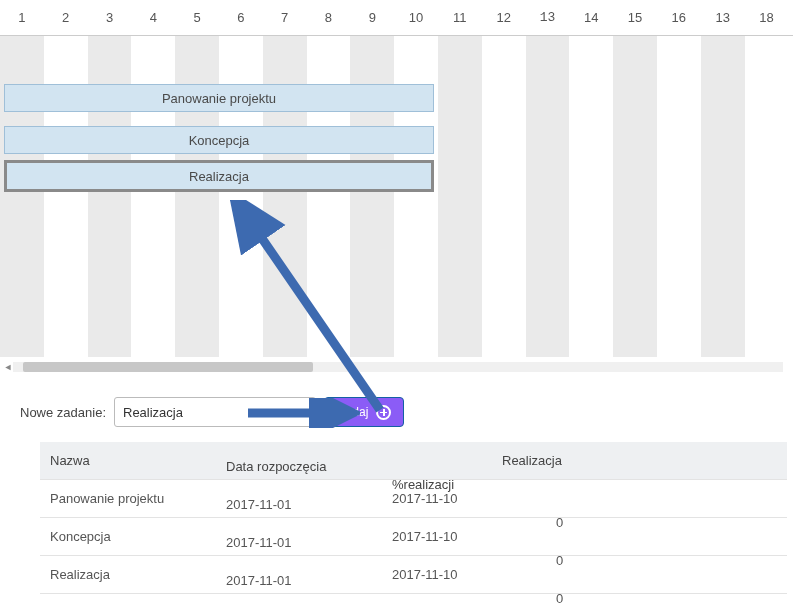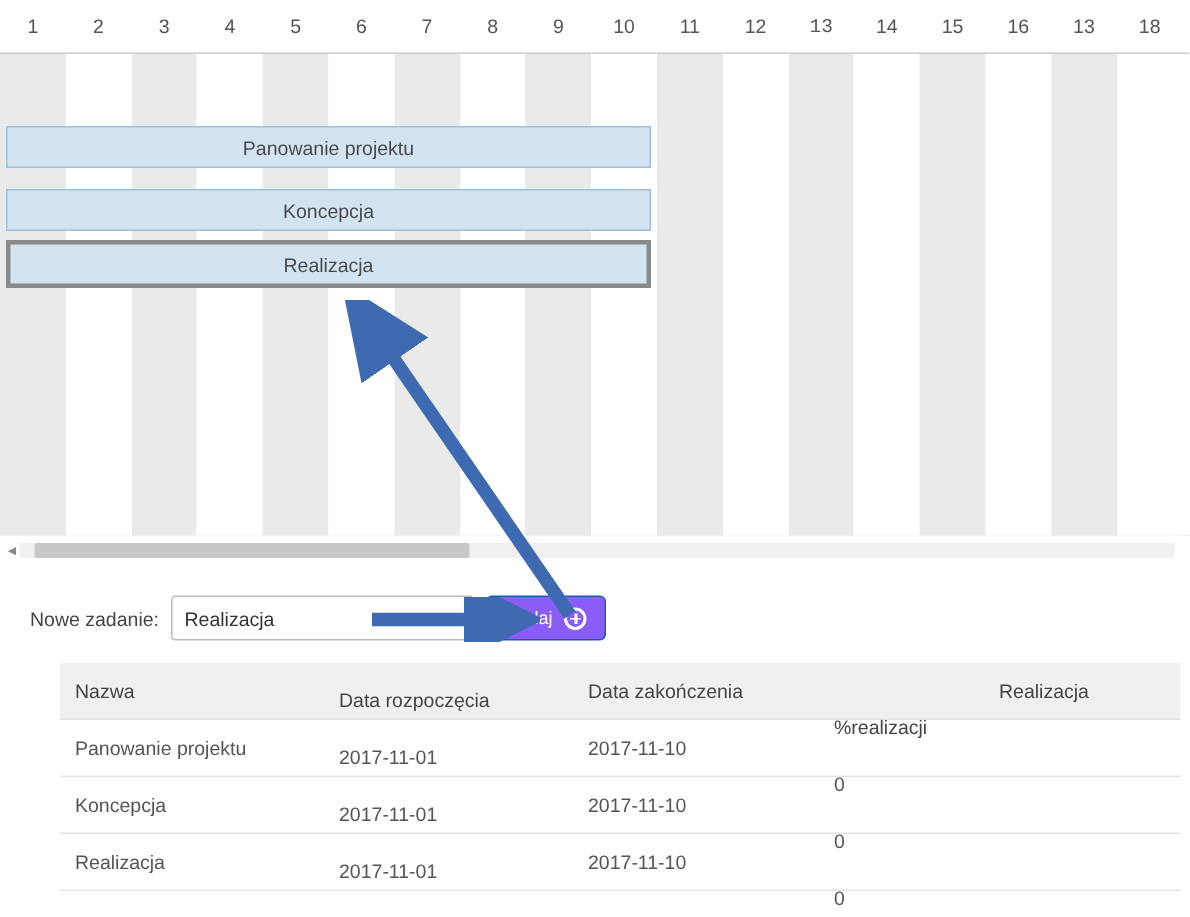--- a/index.html
+++ b/index.html
@@ -241,21 +241,20 @@
   <button class="btn">
     <span>Dodaj</span>
     <span class="btn-icon"></span>
   </button>
 </div>
 
 <div class="data-table">
   <div class="th-row">
     <div class="c1">Nazwa</div>
     <div class="c2">Data rozpoczęcia</div>
-    <div class="c3">Data zakończenia</div>
     <div class="c4">%realizacji</div>
     <div class="c5">Realizacja</div>
   </div>
   <div id="table-rows">
       <div class="td-row">
         <div class="c1">Panowanie projektu</div>
         <div class="c2">2017-11-01</div>
         <div class="c3">2017-11-10</div>
         <div class="c4">0</div>
         <div class="c5"></div>

